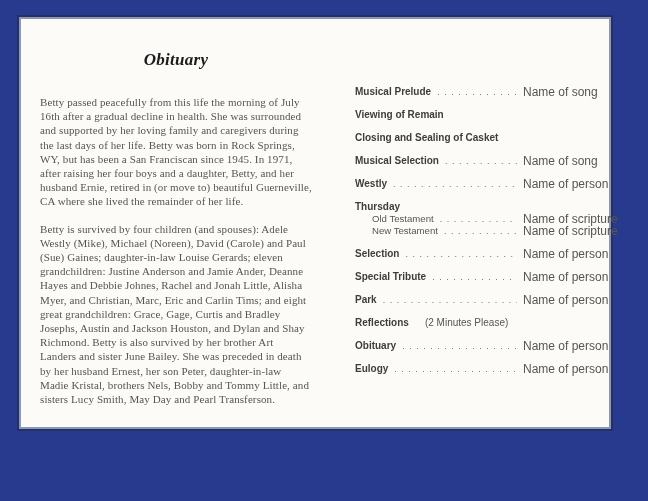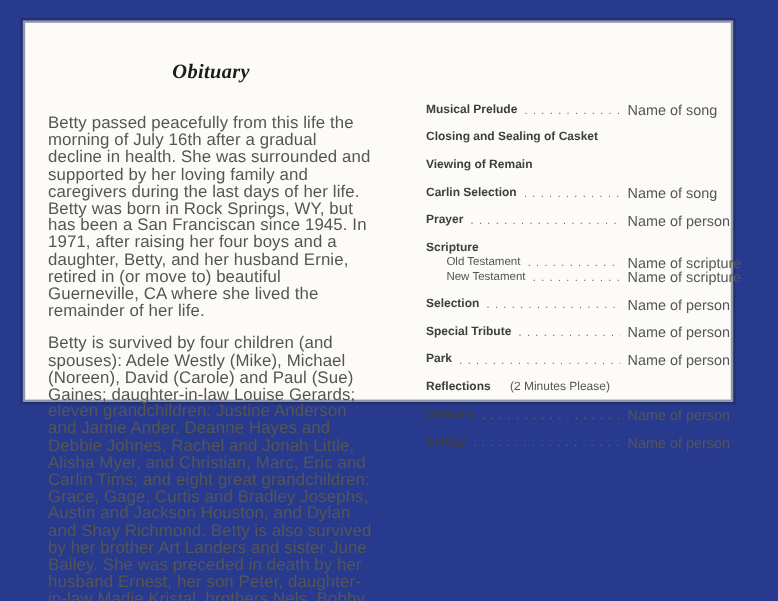--- a/index.html
+++ b/index.html
@@ -9,44 +9,45 @@
     height: 501px;
     background: #283a8d;
     overflow: hidden;
     font-family: "Liberation Sans", sans-serif;
   }
   .paper {
     position: absolute;
     left: 21px;
     top: 19px;
     width: 588px;
-    height: 314px;
+    height: 408px;
     background: #fcfbf8;
     box-shadow: 0 0 0 2px #8f98ad, 0 0 0 4px #22306e;
   }
   .col { position: absolute; top: 0; }
   .col-left  { left: 19px;  width: 272px; padding-top: 31px; }
   .col-right { left: 334px; width: 252px; padding-top: 31px; }
   .page-title {
     margin: 0;
     font-family: "Liberation Serif", serif;
     font-style: italic;
     font-weight: bold;
     font-size: 17px;
     color: #1c1c1c;
     text-align: center;
     letter-spacing: .3px;
   }
   .paras { margin-top: 25px; }
   .paras p {
     margin: 0 0 13px 0;
-    font-size: 14px;
+    font-size: 11px;
     line-height: 14.2px;
     color: #555555;
     letter-spacing: .1px;
+    font-family: Liberation Serif, serif;
   }
   .service { margin-top: 36px; }
   .service .row {
     display: flex;
     align-items: center;
     margin-top: 11px;
     line-height: 12px;
     font-size: 10px;
     color: #555555;
   }
@@ -91,37 +92,37 @@
     </div>
 
     <div class="col col-right">
       <div class="service" id="service-list">
           <div class="row">
             <span class="lbl">Musical Prelude</span>
             <span class="dots"></span>
             <span class="val">Name of song</span>
           </div>
           <div class="row">
+            <span class="lbl">Viewing of Remain</span>
+          </div>
+          <div class="row">
             <span class="lbl">Closing and Sealing of Casket</span>
           </div>
           <div class="row">
-            <span class="lbl">Viewing of Remain</span>
-          </div>
-          <div class="row">
-            <span class="lbl">Carlin Selection</span>
+            <span class="lbl">Musical Selection</span>
             <span class="dots"></span>
             <span class="val">Name of song</span>
           </div>
           <div class="row">
-            <span class="lbl">Prayer</span>
+            <span class="lbl">Westly</span>
             <span class="dots"></span>
             <span class="val">Name of person</span>
           </div>
           <div class="row">
-            <span class="lbl">Scripture</span>
+            <span class="lbl">Thursday</span>
           </div>
           <div class="row sub">
             <span class="lbl">Old Testament</span>
             <span class="dots"></span>
             <span class="val">Name of scripture</span>
           </div>
           <div class="row sub">
             <span class="lbl">New Testament</span>
             <span class="dots"></span>
             <span class="val">Name of scripture</span>

